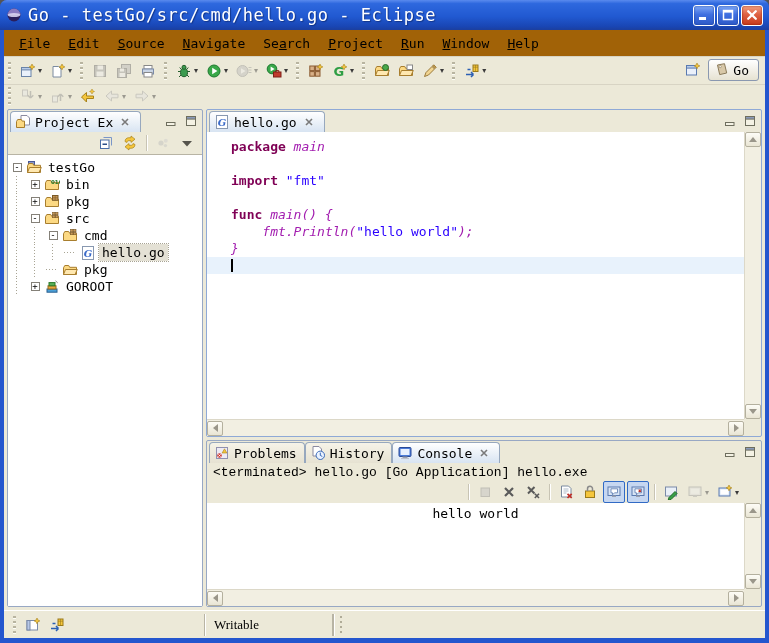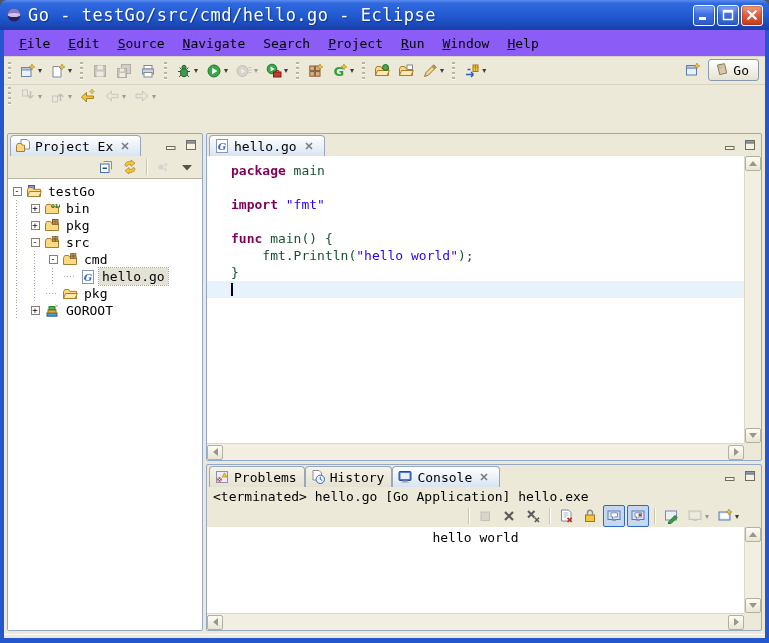--- a/index.html
+++ b/index.html
@@ -12,39 +12,39 @@
     display:flex;align-items:center;padding:0 6px;}
   .titlebar .ic{margin-right:6px;}
   .title-text{color:#fff;font-size:17px;letter-spacing:.5px;text-shadow:1px 1px 1px #123488;white-space:nowrap;}
   .winbtns{margin-left:auto;display:flex;gap:2px;}
   .wbtn{width:22px;height:21px;border-radius:3px;border:1px solid #fff;display:flex;align-items:center;justify-content:center;
         background:linear-gradient(180deg,#7FA8F6,#3F6FE0 45%,#2E5AC8);box-shadow:inset 0 0 2px #1A3A90;}
   .wbtn.close{background:linear-gradient(180deg,#F3A183,#DE6142 45%,#C63A1B);box-shadow:inset 0 0 2px #7E1A06;}
   
   .client{position:absolute;left:4px;right:4px;top:30px;bottom:5px;background:#ECE9D8;overflow:hidden;}
   
-  .menubar{height:26px;display:flex;align-items:center;padding-left:6px;background:#8b5cf6;}
+  .menubar{height:26px;display:flex;align-items:center;padding-left:6px;background:#a16207;}
   .menu-item{padding:3px 9px;cursor:default;}
   .mn{text-decoration:underline;}
   
   .tbrow{display:flex;align-items:center;background:#ECE9D8;border-top:1px solid #D8D4C4;position:relative;}
   .tbrow1{height:28px;}
   .tbrow2{height:23px;}
   .grip{width:4px;height:18px;margin:0 4px;background-image:repeating-linear-gradient(to bottom,#B8B4A0 0 2px,#FDFDF6 2px 3px,transparent 3px 5px);background-size:3px 100%;background-repeat:no-repeat;background-position:0 0;}
   .tsep{width:1px;height:16px;margin:0 4px;background:#C8C4B4;box-shadow:1px 0 0 #FFF;}
   .tbtn{display:inline-flex;align-items:center;height:22px;padding:1px 2px;border:1px solid transparent;border-radius:2px;margin:0 1px;}
   .tbtn.dim{opacity:.45;filter:grayscale(1);}
   .tbtn.tog{border-color:#316AC5;background:#C6D7F1;}
   .dd{font-family:"DejaVu Sans",sans-serif;font-size:8px;color:#3A3A3A;margin-left:2px;}
   .ic{display:inline-flex;width:16px;height:16px;align-items:center;justify-content:center;}
   .perspectives{position:absolute;right:6px;top:2px;display:flex;align-items:center;gap:3px;}
   .pbtn{display:inline-flex;align-items:center;gap:4px;border:1px solid #8A98B0;border-radius:3px;padding:2px 9px 2px 4px;
         background:linear-gradient(180deg,#FFFFFF,#E6E2D2);}
   
-  .workbench{position:relative;height:503px;background:#ECE9D8;margin-top:24px;}
+  .workbench{position:relative;height:503px;background:#ECE9D8;}
   .view{position:absolute;border:1px solid #98A8C4;border-radius:2px;background:#ECE9D8;}
   .view-explorer{left:3px;top:2px;width:196px;bottom:3px;}
   .view-editor{left:202px;top:2px;right:3px;height:328px;border-color:#8FA9D6;}
   .view-console{left:202px;top:333px;right:3px;bottom:3px;}
   .tabbar{height:22px;display:flex;align-items:flex-end;padding-left:2px;position:relative;}
   .vtab{display:inline-flex;align-items:center;gap:4px;height:21px;padding:0 7px 0 4px;border:1px solid #97A8BE;border-bottom:none;
         border-radius:4px 4px 0 0;background:linear-gradient(180deg,#FFFFFF,#D8E4F2);white-space:nowrap;}
   .vtab.inactive{background:linear-gradient(180deg,#F6F3E8,#E6E2D2);}
   .minmax{position:absolute;right:3px;top:3px;display:flex;gap:3px;}
   .mmbtn{width:17px;height:16px;display:flex;align-items:center;justify-content:center;}
@@ -59,35 +59,35 @@
              background-size:12px 1px;background-repeat:no-repeat;background-position:2px 8px;}
   .expbox{width:9px;height:9px;border:1px solid #848078;background:#fff;font-size:9px;line-height:7px;text-align:center;}
   .tlabel{padding:1px 3px;margin-left:3px;}
   .trow.sel .tlabel{background:#E4E1D5;outline:1px dotted #A8A494;}
   
   .editor-code{position:absolute;left:0;right:17px;top:22px;bottom:17px;background:#fff;overflow:hidden;padding-top:6px;}
   .cline{height:17px;line-height:17px;padding-left:24px;white-space:pre;}
   .cline.cur{background:#E8F2FC;}
   .tok-keyword{color:#7F0055;font-weight:bold;}
   .tok-string{color:#2A00FF;}
-  .tok-plain{color:#14532d;}
+  .tok-plain{color:#a21caf;font-style:italic;}
   .caret{display:inline-block;width:2px;height:13px;background:#000;vertical-align:-2px;}
   .scrollv{position:absolute;right:0;top:22px;bottom:17px;width:17px;background:#F2EFE2;border-left:1px solid #DCD8C8;
            display:flex;flex-direction:column;justify-content:space-between;align-items:center;}
   .scrollh{position:absolute;left:0;right:17px;bottom:0;height:17px;background:#F2EFE2;border-top:1px solid #DCD8C8;
            display:flex;justify-content:space-between;align-items:center;}
   .sbtn{width:16px;height:15px;background:linear-gradient(180deg,#FDFCF6,#E9E5D4);border:1px solid #B4B09E;border-radius:2px;
         display:flex;align-items:center;justify-content:center;}
   .arr{width:0;height:0;border:4px solid transparent;}
   .arr.up{border-bottom:5px solid #9A968A;border-top:0;}
   .arr.down{border-top:5px solid #9A968A;border-bottom:0;}
   .arr.left{border-right:5px solid #9A968A;border-left:0;}
   .arr.right{border-left:5px solid #9A968A;border-right:0;}
   
-  .console-status{height:18px;padding:2px 0 0 6px;white-space:nowrap;}
+  .console-status{height:18px;padding:2px 0 0 6px;white-space:nowrap;font-family:Liberation Mono, monospace;}
   .console-toolbar{height:22px;display:flex;justify-content:flex-end;align-items:center;padding-right:18px;}
   .console-output{position:absolute;left:0;right:17px;top:62px;bottom:17px;background:#fff;padding:3px 6px;white-space:pre;text-align:center;}
   .view-console .scrollv{top:62px;}
   
   .statusbar{height:28px;display:flex;align-items:center;background:#ECE9D8;border-top:1px solid #FFF;}
   .sb-tray{width:200px;height:100%;display:flex;align-items:center;padding-left:5px;}
   .sb-sep{width:1px;height:22px;background:#B8B4A4;box-shadow:1px 0 0 #FFF;}
   .sb-cell{height:100%;display:flex;align-items:center;padding-left:9px;}
   .sb-writable{width:127px;font-family:Liberation Serif, serif;}
   .sb-insert{width:112px;}

